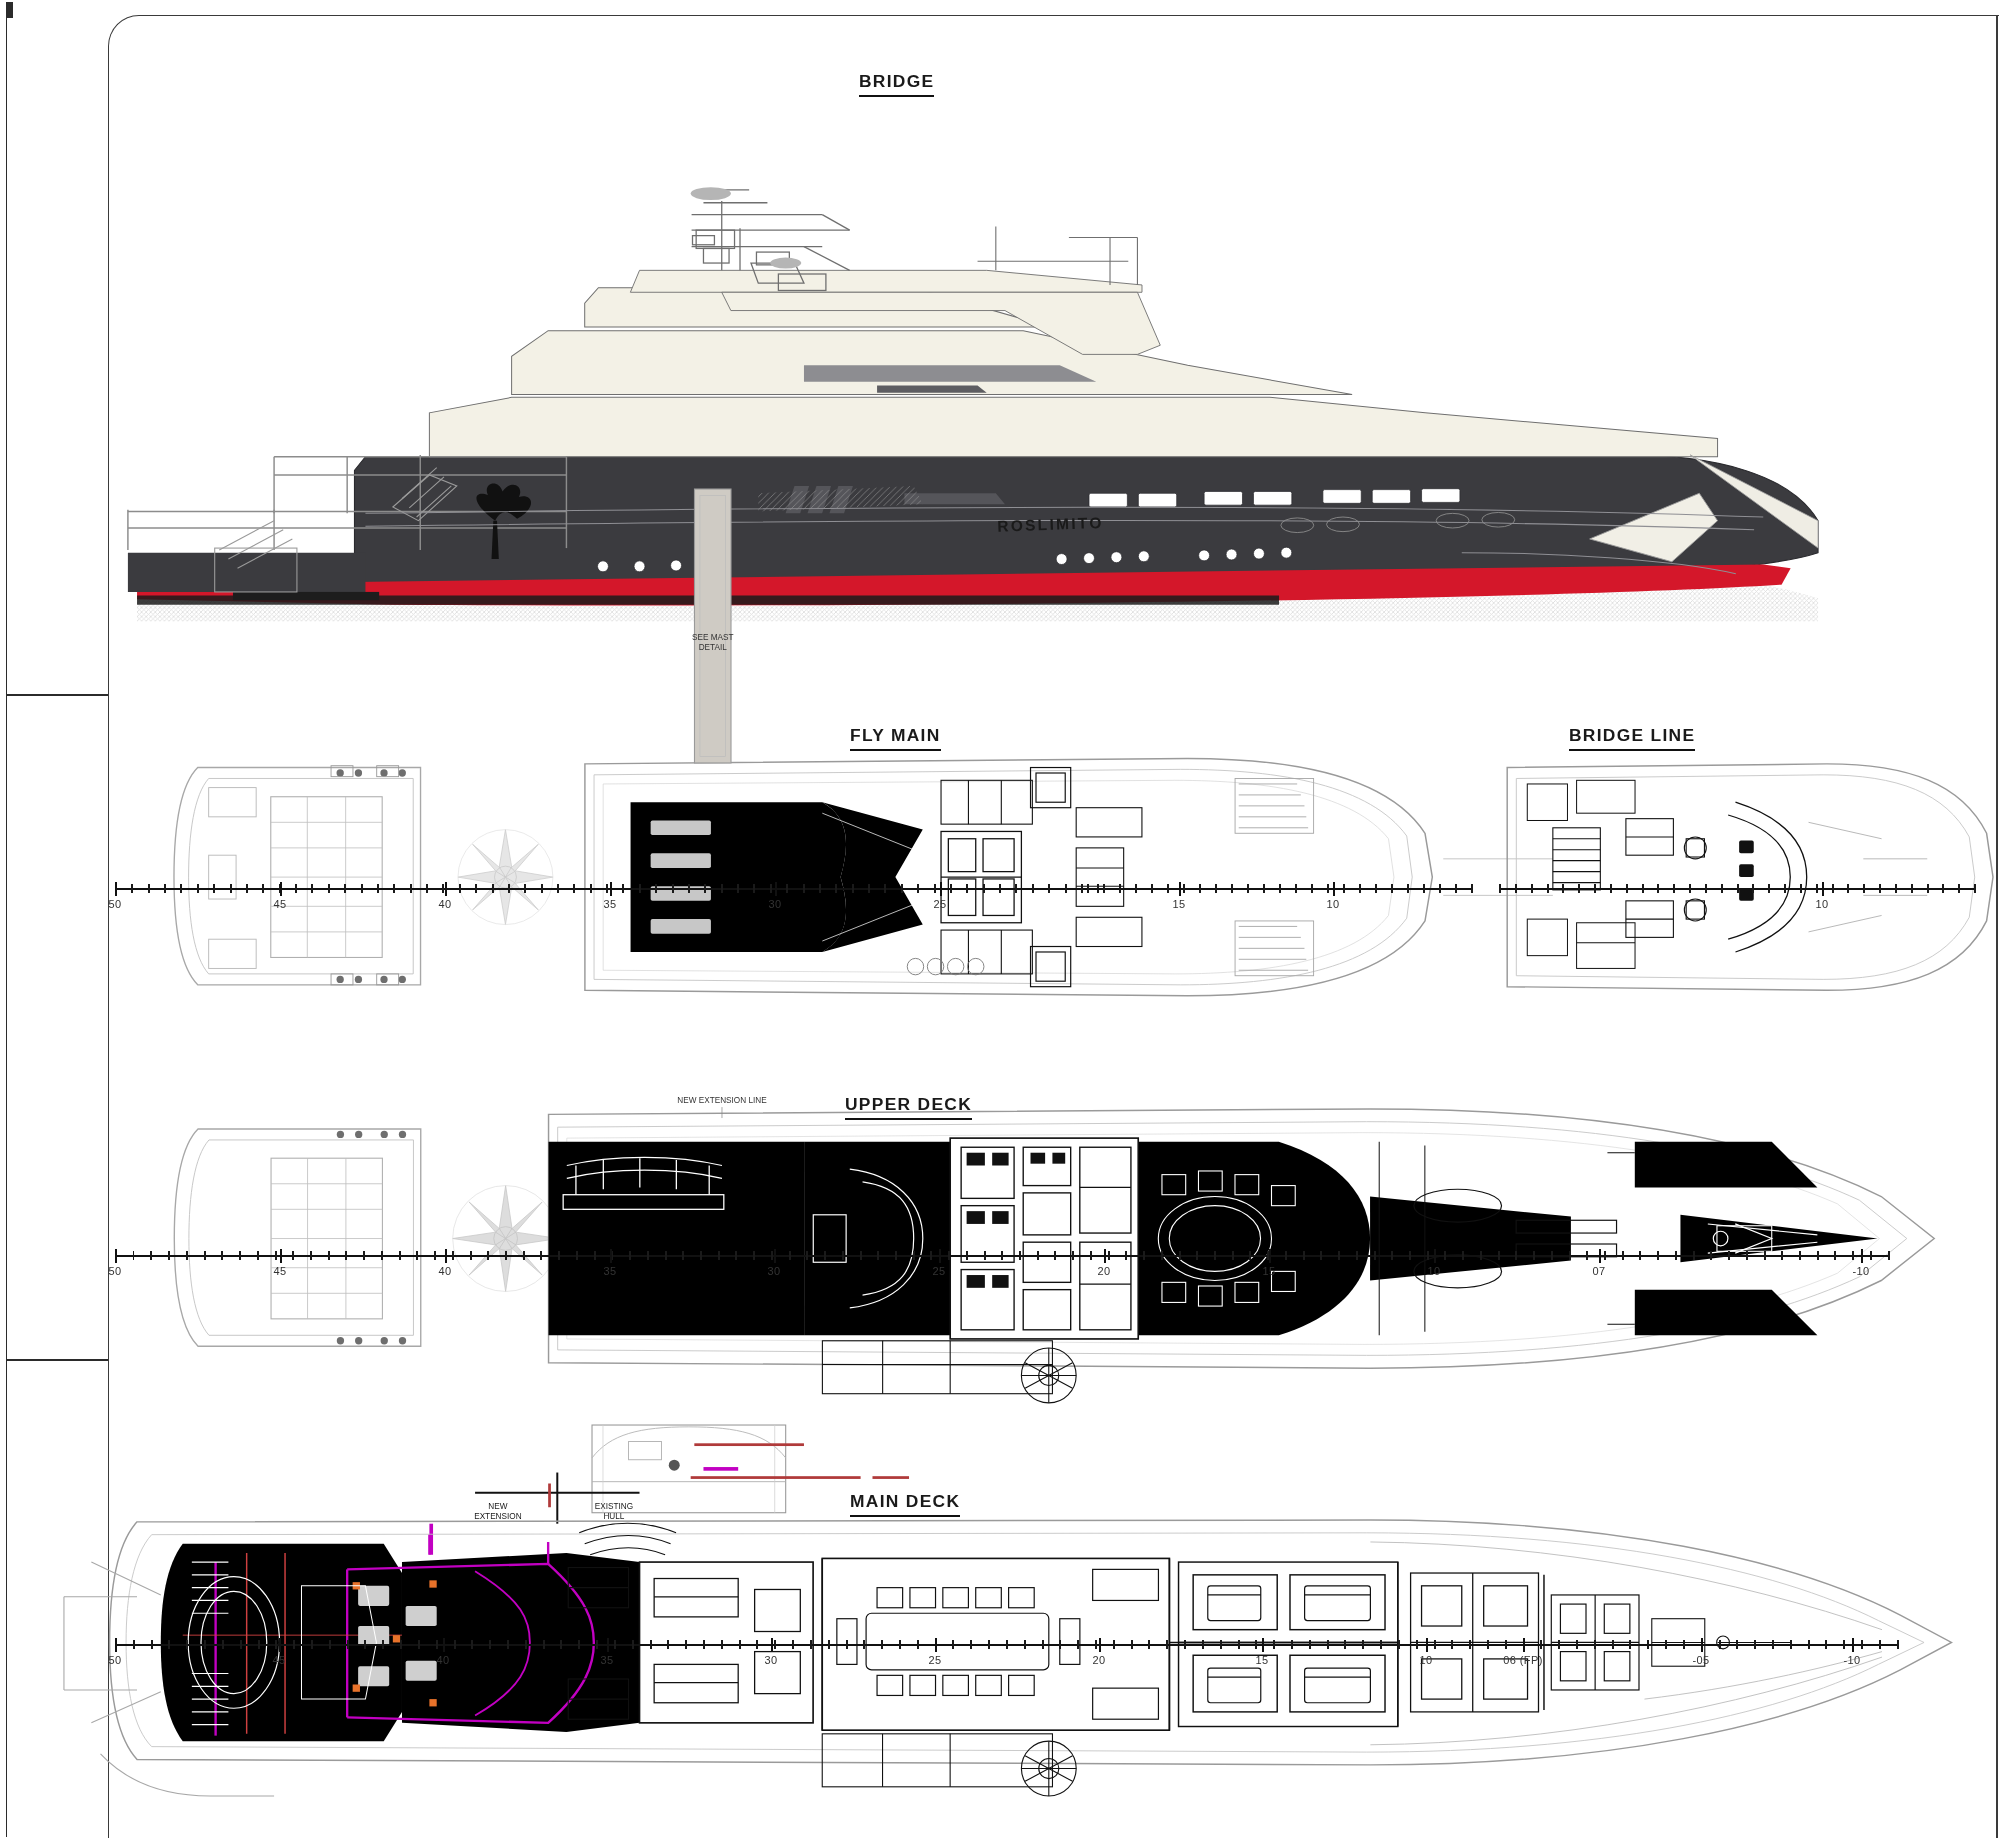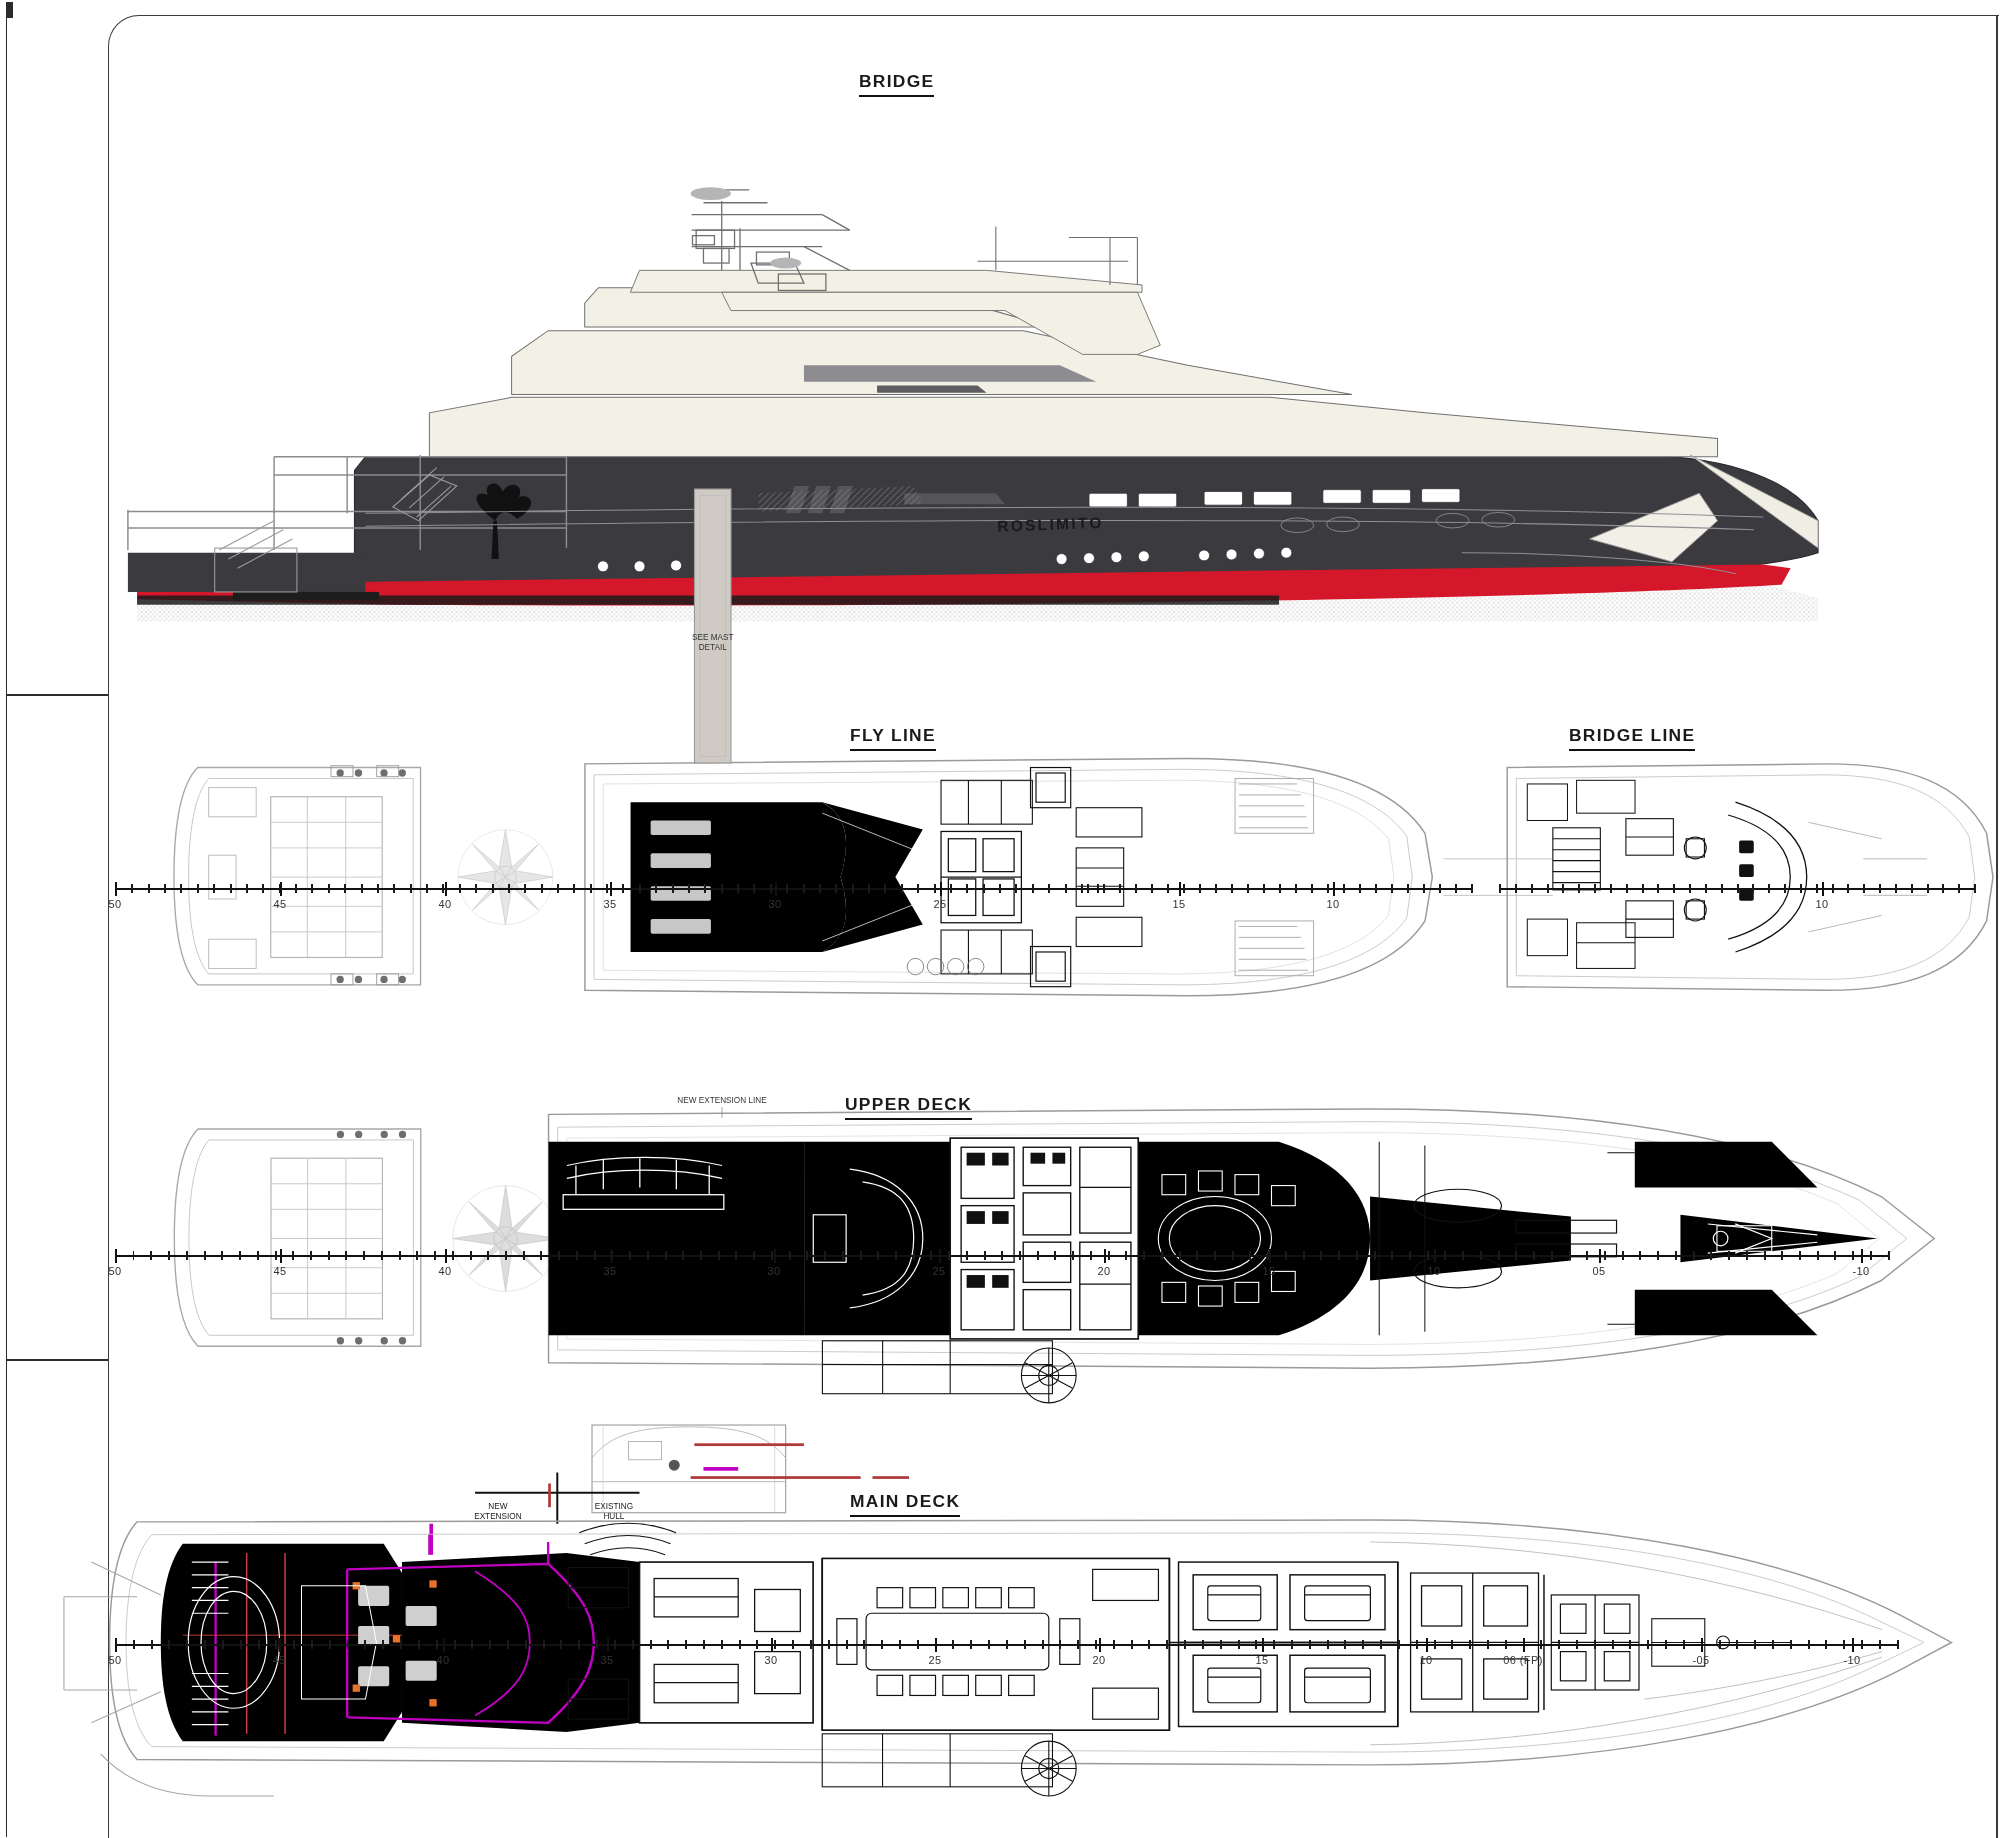--- a/index.html
+++ b/index.html
@@ -39,21 +39,21 @@
 <div id="sheet">
 
   <div class="border-outer"></div>
   <div class="border-inner"></div>
   <div class="border-right"></div>
   <div class="corner-mark"></div>
   <div class="zone-tick" style="top:694px"></div>
   <div class="zone-tick" style="top:1359px"></div>
 
   <div class="view-title" style="left:859px;top:71px">BRIDGE</div>
-  <div class="view-title" style="left:850px;top:725px">FLY LINE</div>
+  <div class="view-title" style="left:850px;top:725px">FLY MAIN</div>
   <div class="view-title" style="left:1569px;top:725px">BRIDGE LINE</div>
   <div class="view-title" style="left:845px;top:1094px">UPPER DECK</div>
   <div class="view-title" style="left:850px;top:1491px">MAIN DECK</div>
 
   <div class="view" style="left:0;top:91px;width:2009px;height:567px">
     <svg width="2009" height="567" viewBox="0 0 2199 620">
 
       <defs>
         <pattern id="hatch" width="6" height="6" patternUnits="userSpaceOnUse">
           <path d="M0,6 L6,0 M-1,1 L1,-1 M5,7 L7,5" stroke="#cfcfcf" stroke-width="1"></path>
@@ -805,21 +805,21 @@
         <div class="lbl" style="left: 659px;">30</div>
         <div class="tk" style="left: 824px;"></div>
         <div class="lbl" style="left: 824px;">25</div>
         <div class="tk" style="left: 989px;"></div>
         <div class="lbl" style="left: 989px;">20</div>
         <div class="tk" style="left: 1154px;"></div>
         <div class="lbl" style="left: 1154px;">15</div>
         <div class="tk" style="left: 1319px;"></div>
         <div class="lbl" style="left: 1319px;">10</div>
         <div class="tk" style="left: 1484px;"></div>
-        <div class="lbl" style="left: 1484px;">05</div>
+        <div class="lbl" style="left: 1484px;">07</div>
         <div class="tk" style="left: 1746px;"></div>
         <div class="lbl" style="left: 1746px;">-10</div>
       </div>
   </div>
 
   <div class="view" style="left:0;top:1425px;width:2009px;height:413px">
     <svg width="2009" height="413" viewBox="0 0 2199 452">
 
       <g>
         <rect x="648" y="0" width="212" height="96" fill="none" stroke="#9a9a9a" stroke-width="1.2"></rect>

